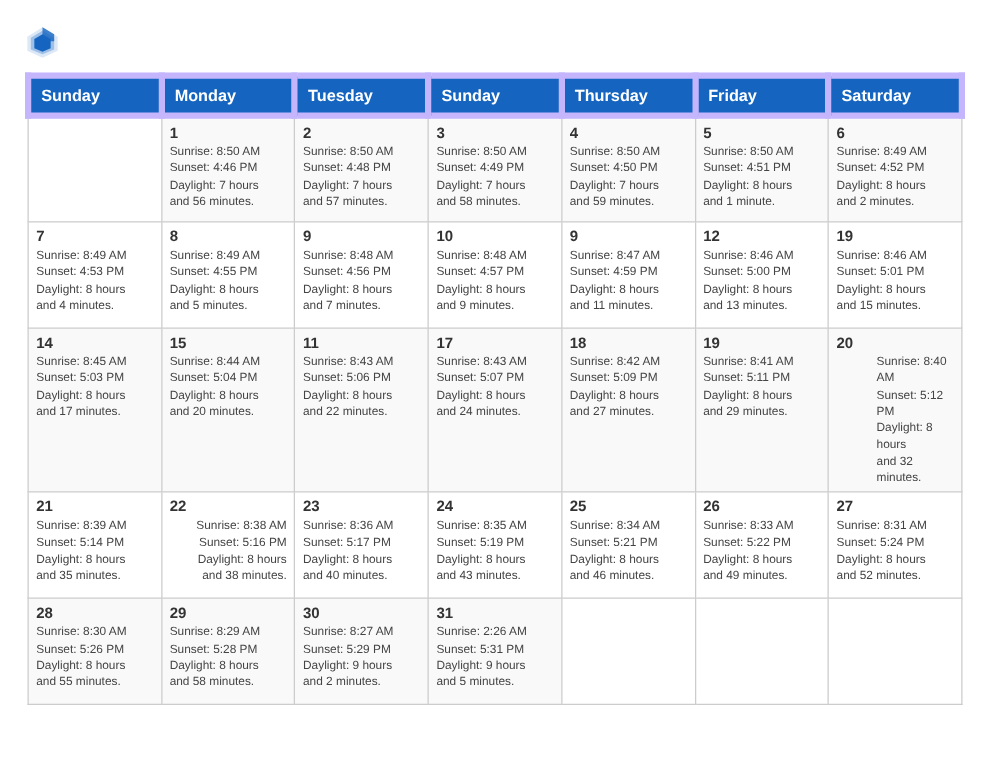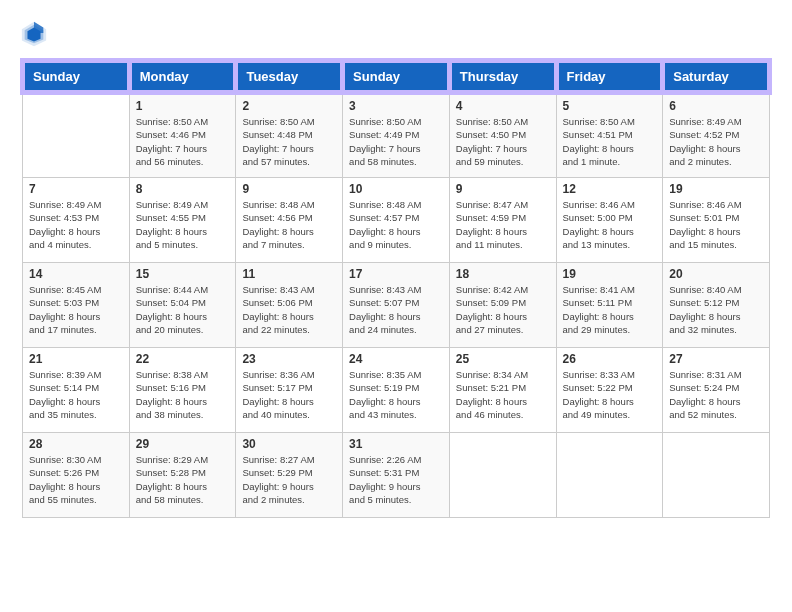--- a/index.html
+++ b/index.html
@@ -254,37 +254,37 @@
         </td>
         <td>
           <span class="day-number">19</span>
           <div class="day-info" style="white-space: pre-line;">Sunrise: 8:41 AM
 Sunset: 5:11 PM
 Daylight: 8 hours
 and 29 minutes.</div>
         </td>
         <td>
           <span class="day-number">20</span>
-          <div class="day-info" style="white-space: pre-line;">Sunrise: 8:40 AM
+          <div class="day-info" style="white-space: pre-line; margin-left: 32px;">Sunrise: 8:40 AM
 Sunset: 5:12 PM
 Daylight: 8 hours
 and 32 minutes.</div>
         </td>
       </tr>
       <tr>
         <td>
           <span class="day-number">21</span>
           <div class="day-info" style="white-space: pre-line;">Sunrise: 8:39 AM
 Sunset: 5:14 PM
 Daylight: 8 hours
 and 35 minutes.</div>
         </td>
         <td>
           <span class="day-number">22</span>
-          <div class="day-info" style="white-space: pre-line;">Sunrise: 8:38 AM
+          <div class="day-info" style="white-space: pre-line; text-align: right;">Sunrise: 8:38 AM
 Sunset: 5:16 PM
 Daylight: 8 hours
 and 38 minutes.</div>
         </td>
         <td>
           <span class="day-number">23</span>
           <div class="day-info" style="white-space: pre-line;">Sunrise: 8:36 AM
 Sunset: 5:17 PM
 Daylight: 8 hours
 and 40 minutes.</div>

